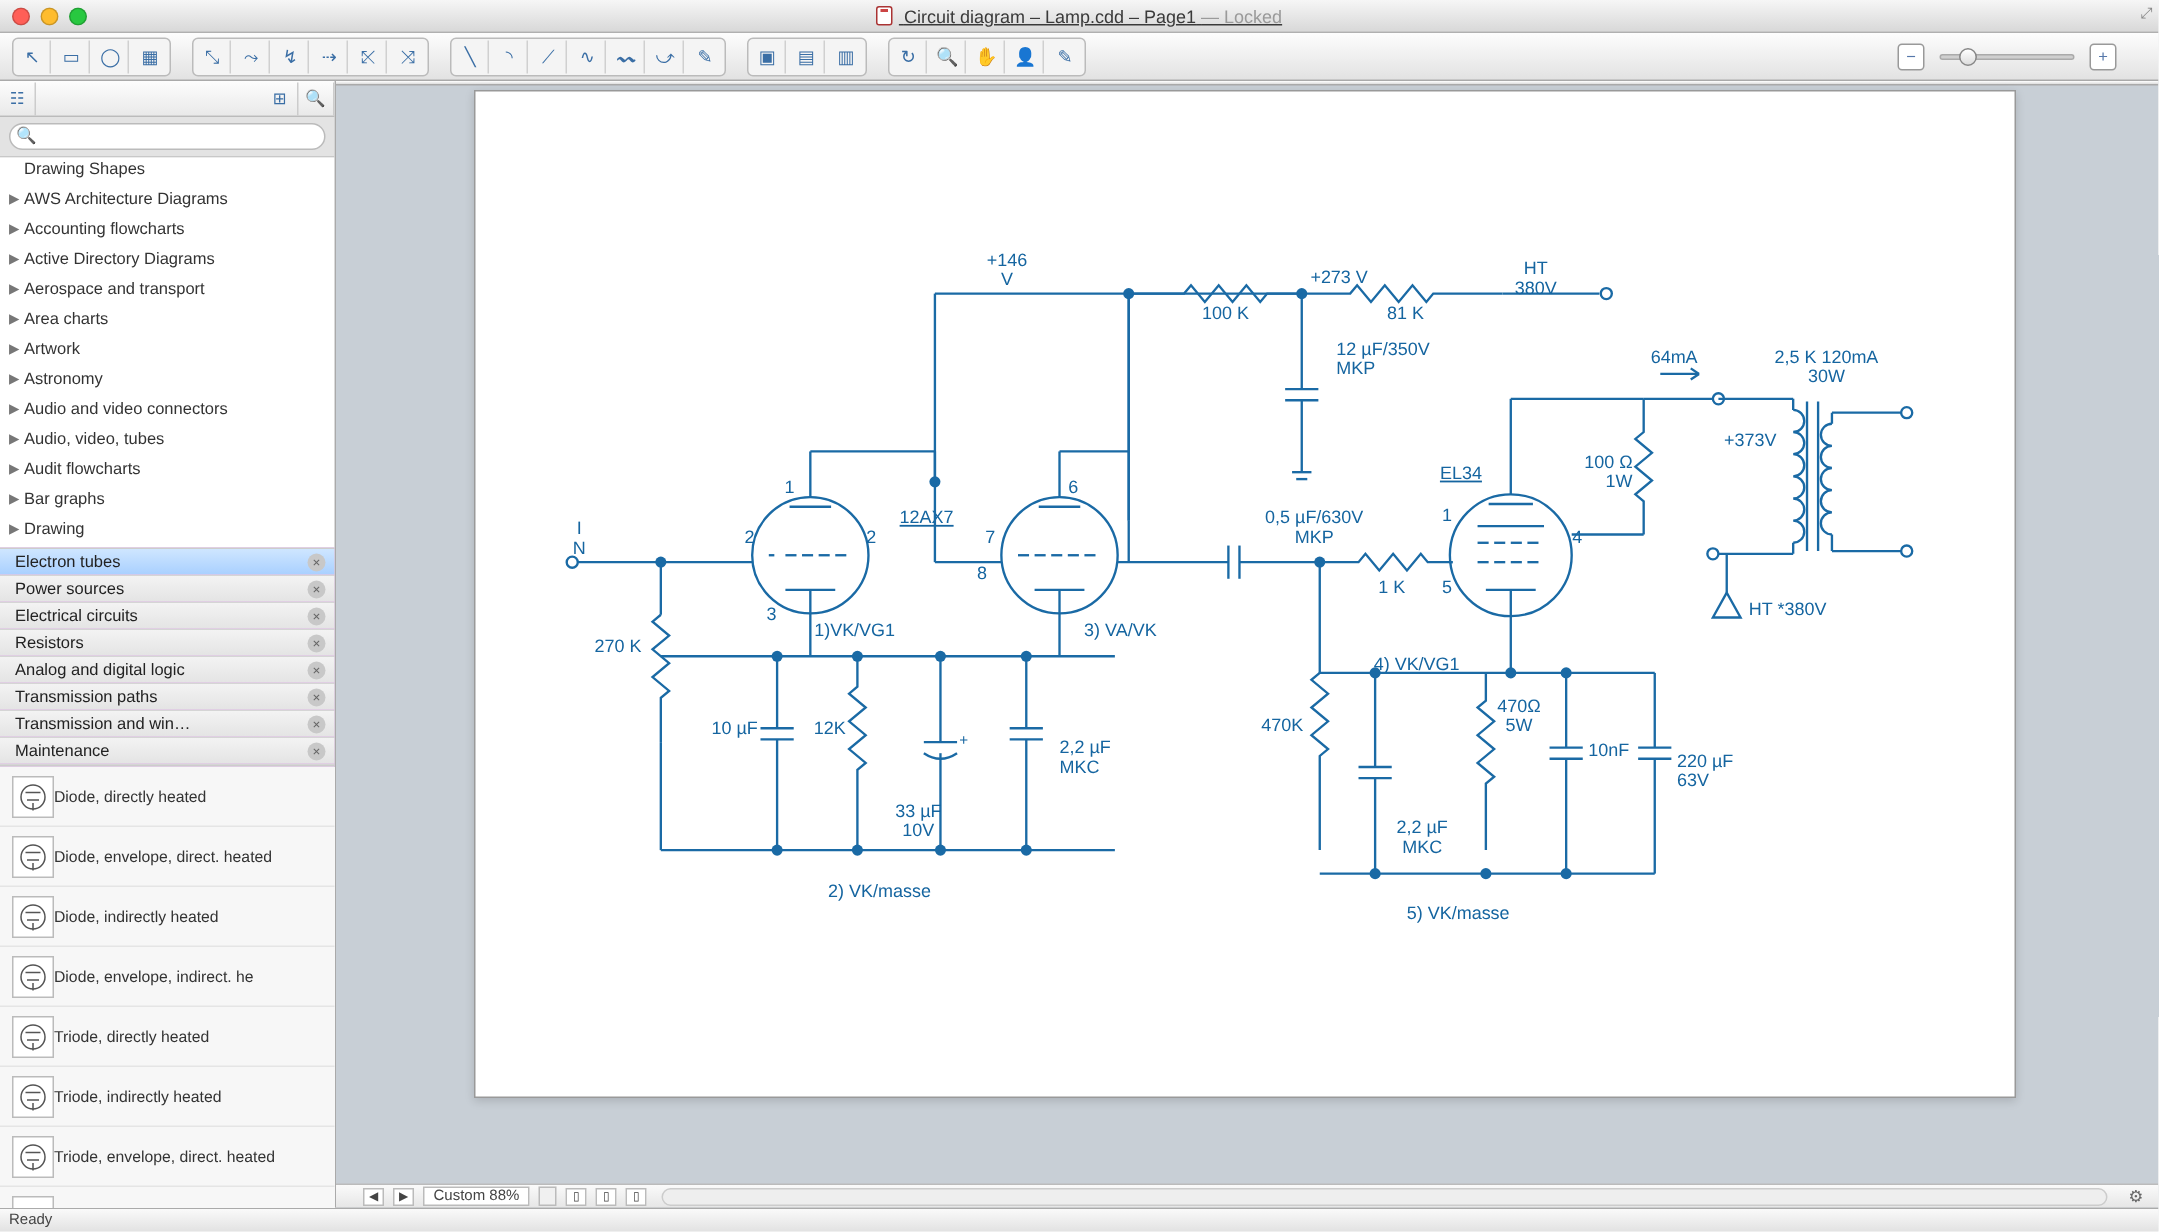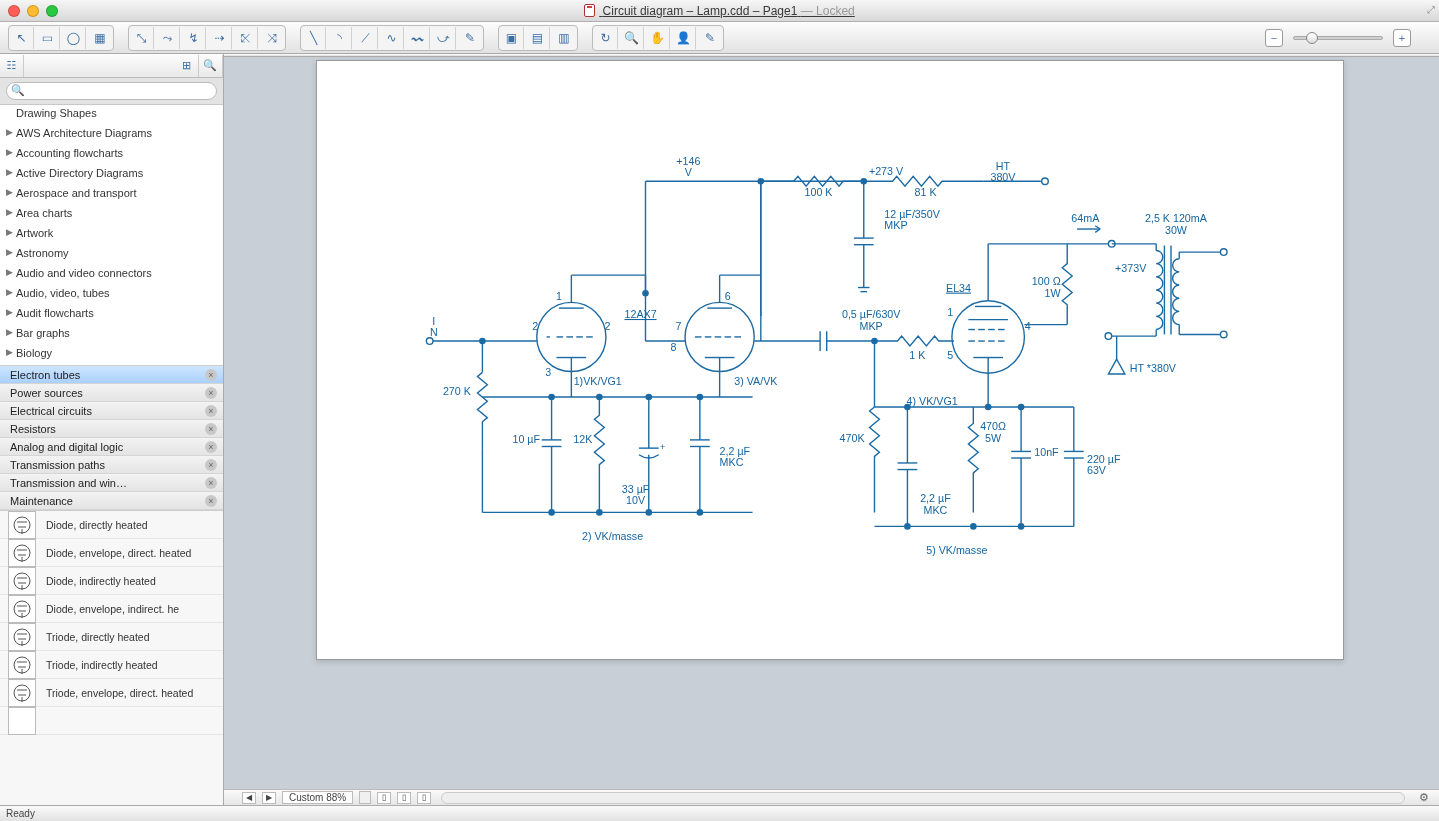--- a/index.html
+++ b/index.html
@@ -114,35 +114,35 @@
   position: absolute; right: 6px; width: 12px; height: 12px; border-radius: 50%;
   background: #c8c8c8; color: #666; font-size: 9px; line-height: 12px; text-align: center;
 }
 
 .shape-list {
   flex: 1; overflow-y: auto; background: #f7f7f7;
 }
 .shape-list::-webkit-scrollbar { width: 12px; }
 .shape-list::-webkit-scrollbar-thumb { background: #c0c0c0; border-radius: 6px; border: 2px solid #f0f0f0; }
 .shape-row {
-  display: flex; align-items: center; gap: 10px;
-  padding: 6px 8px; height: 28px; border-bottom: 1px solid #e5e5e5;
+  display: flex; align-items: center; 
+  padding: 6px 8px; height: 40px; border-bottom: 1px solid #e5e5e5;
   font-size: 10.5px; color: #333;
 }
 .shape-icon {
   width: 28px; height: 28px; border: 1px solid #bbb; background: #fff;
   display: flex; align-items: center; justify-content: center; color: #555;
 }
 
 .canvas-area {
   flex: 1; background: #c8cfd6; position: relative; overflow: hidden;
 }
 .canvas-ruler-h { position: absolute; top: 0; left: 0; right: 0; height: 3px; background: linear-gradient(#fff,#ddd); border-bottom: 1px solid #aaa; }
 .canvas {
-  position: absolute; left: 92px; top: 6px; width: 1028px; height: 600px;
+  position: absolute; left: 92px; top: 6px; width: 1028px; height: 672px;
   background: #fff; border: 1px solid #999;
   box-shadow: 0 2px 6px rgba(0,0,0,.15);
   text-decoration: underline;
 }
 .canvas svg { position: absolute; inset: 0; width: 100%; height: 100%; }
 .circuit-label {
   fill: #1565a0; font-size: 13px; font-family: Helvetica, Arial, sans-serif;
   text-anchor: middle;
 }
 .circuit-label.left { text-anchor: start; }
@@ -291,21 +291,21 @@
         <div class="cat-item">
           <span class="tri">▶</span>
           <span>Audit flowcharts</span>
         </div>
         <div class="cat-item">
           <span class="tri">▶</span>
           <span>Bar graphs</span>
         </div>
         <div class="cat-item">
           <span class="tri">▶</span>
-          <span>Biology</span>
+          <span>Drawing</span>
         </div>
       </div>
 
     <div class="subcat-list" id="subcat-list">
         <div class="subcat selected">
           <span>Electron tubes</span>
           <span class="close-dot">×</span>
         </div>
         <div class="subcat">
           <span>Power sources</span>

